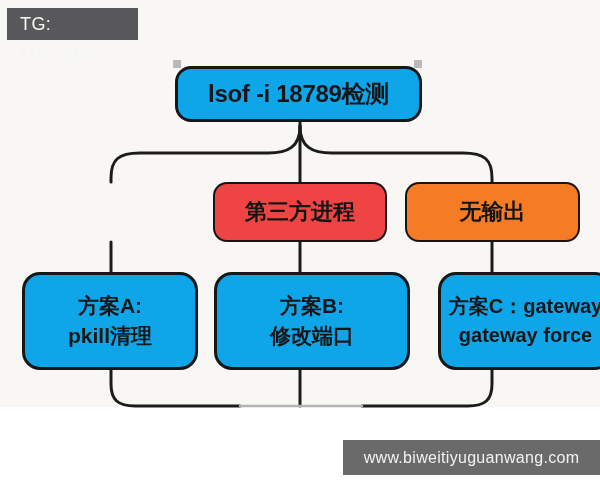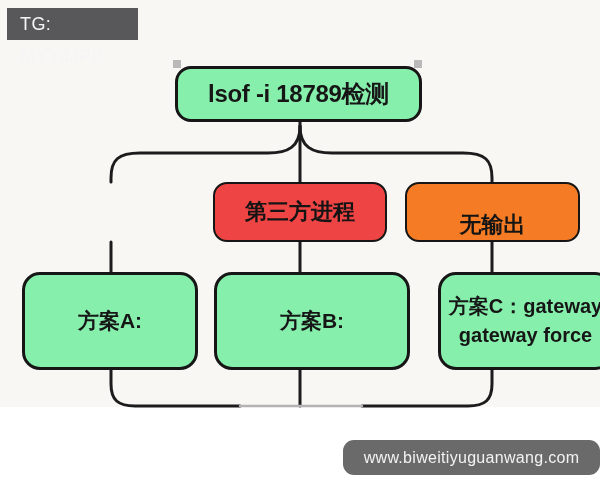--- a/index.html
+++ b/index.html
@@ -16,21 +16,21 @@
   }
   .badge{
     position:absolute;left:7px;top:8px;width:131px;height:32px;
     background:#58585a;color:#f5f5f5;
     font-size:18px;line-height:32px;padding-left:13px;
     letter-spacing:.4px;box-sizing:border-box;
   }
   .connectors{position:absolute;left:0;top:0;}
   .node{
     position:absolute;display:flex;align-items:center;justify-content:center;
-    text-align:center;box-sizing:border-box;background:#86efac;
+    text-align:center;box-sizing:border-box;background:#0ea5e9;
     border:3px solid #161616;color:#161616;font-weight:700;
   }
   .root-node{
     left:175px;top:66px;width:247px;height:56px;
     border-radius:16px;font-size:24px;letter-spacing:-.3px;
   }
   .cond{top:182px;height:60px;border-radius:14px;border-width:2.5px;font-size:22px;}
   .cond.c1{left:21px;width:180px;font-size:19px;letter-spacing:-.3px;}
   .cond.c2{left:213px;width:174px;}
   .cond.c3{left:405px;width:175px;}
@@ -79,38 +79,40 @@
   <div class="handle h-left"></div>
   <div class="handle h-right"></div>
 
   <div class="node root-node">
     <span>lsof -i 18789检测</span>
   </div>
 
   <div class="node cond c2" style="background-color: #ef4444; color: rgb(20, 20, 20);">
     <span>第三方进程</span>
   </div>
-  <div class="node cond c3" style="background-color: rgb(245, 124, 37); color: rgb(20, 20, 20); align-items: flex-end;">
+  <div class="node cond c3" style="background-color: rgb(245, 124, 37); color: rgb(20, 20, 20);">
     <span>无输出</span>
   </div>
 
   <div class="node sol c1">
     <div>
       <div>方案A:</div>
+      <div>pkill清理</div>
     </div>
   </div>
   <div class="node sol c2">
     <div>
       <div>方案B:</div>
+      <div>修改端口</div>
     </div>
   </div>
   <div class="node sol c3">
     <div>
       <div>方案C：gateway</div>
       <div>gateway force</div>
     </div>
   </div>
 
-  <div class="watermark" style="background-color: rgb(106, 106, 106); border-radius: 11px;">
+  <div class="watermark" style="background-color: rgb(106, 106, 106);">
     <span>www.biweitiyuguanwang.com</span>
   </div>
 
 </div>
 
 </body></html>

